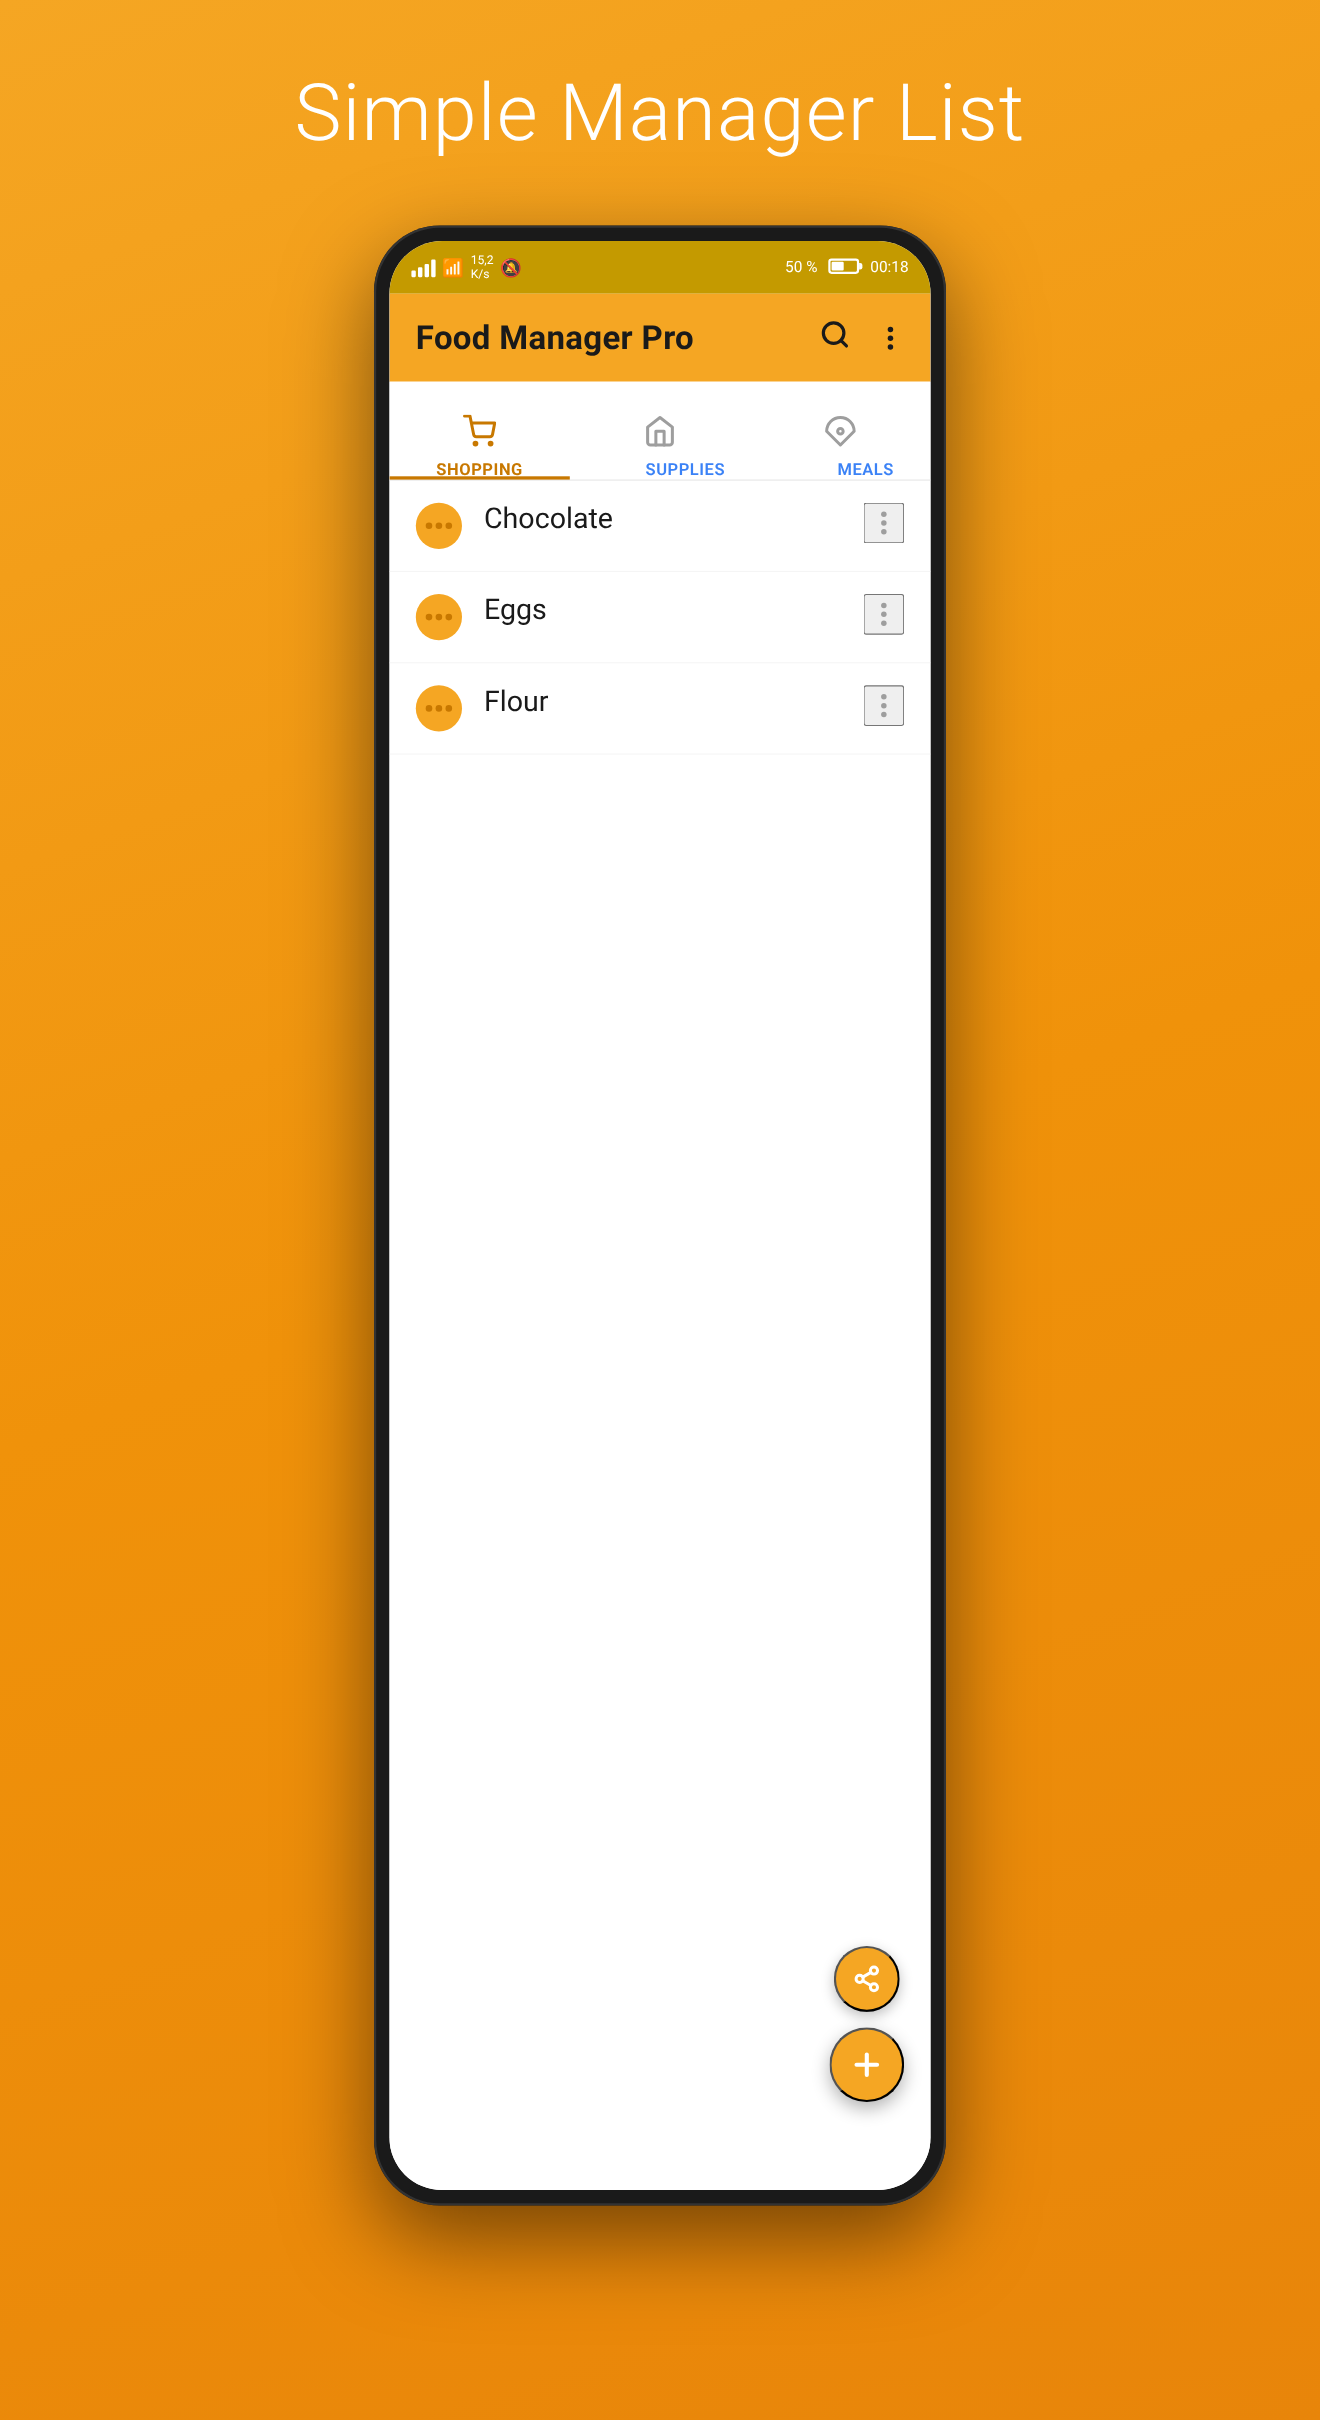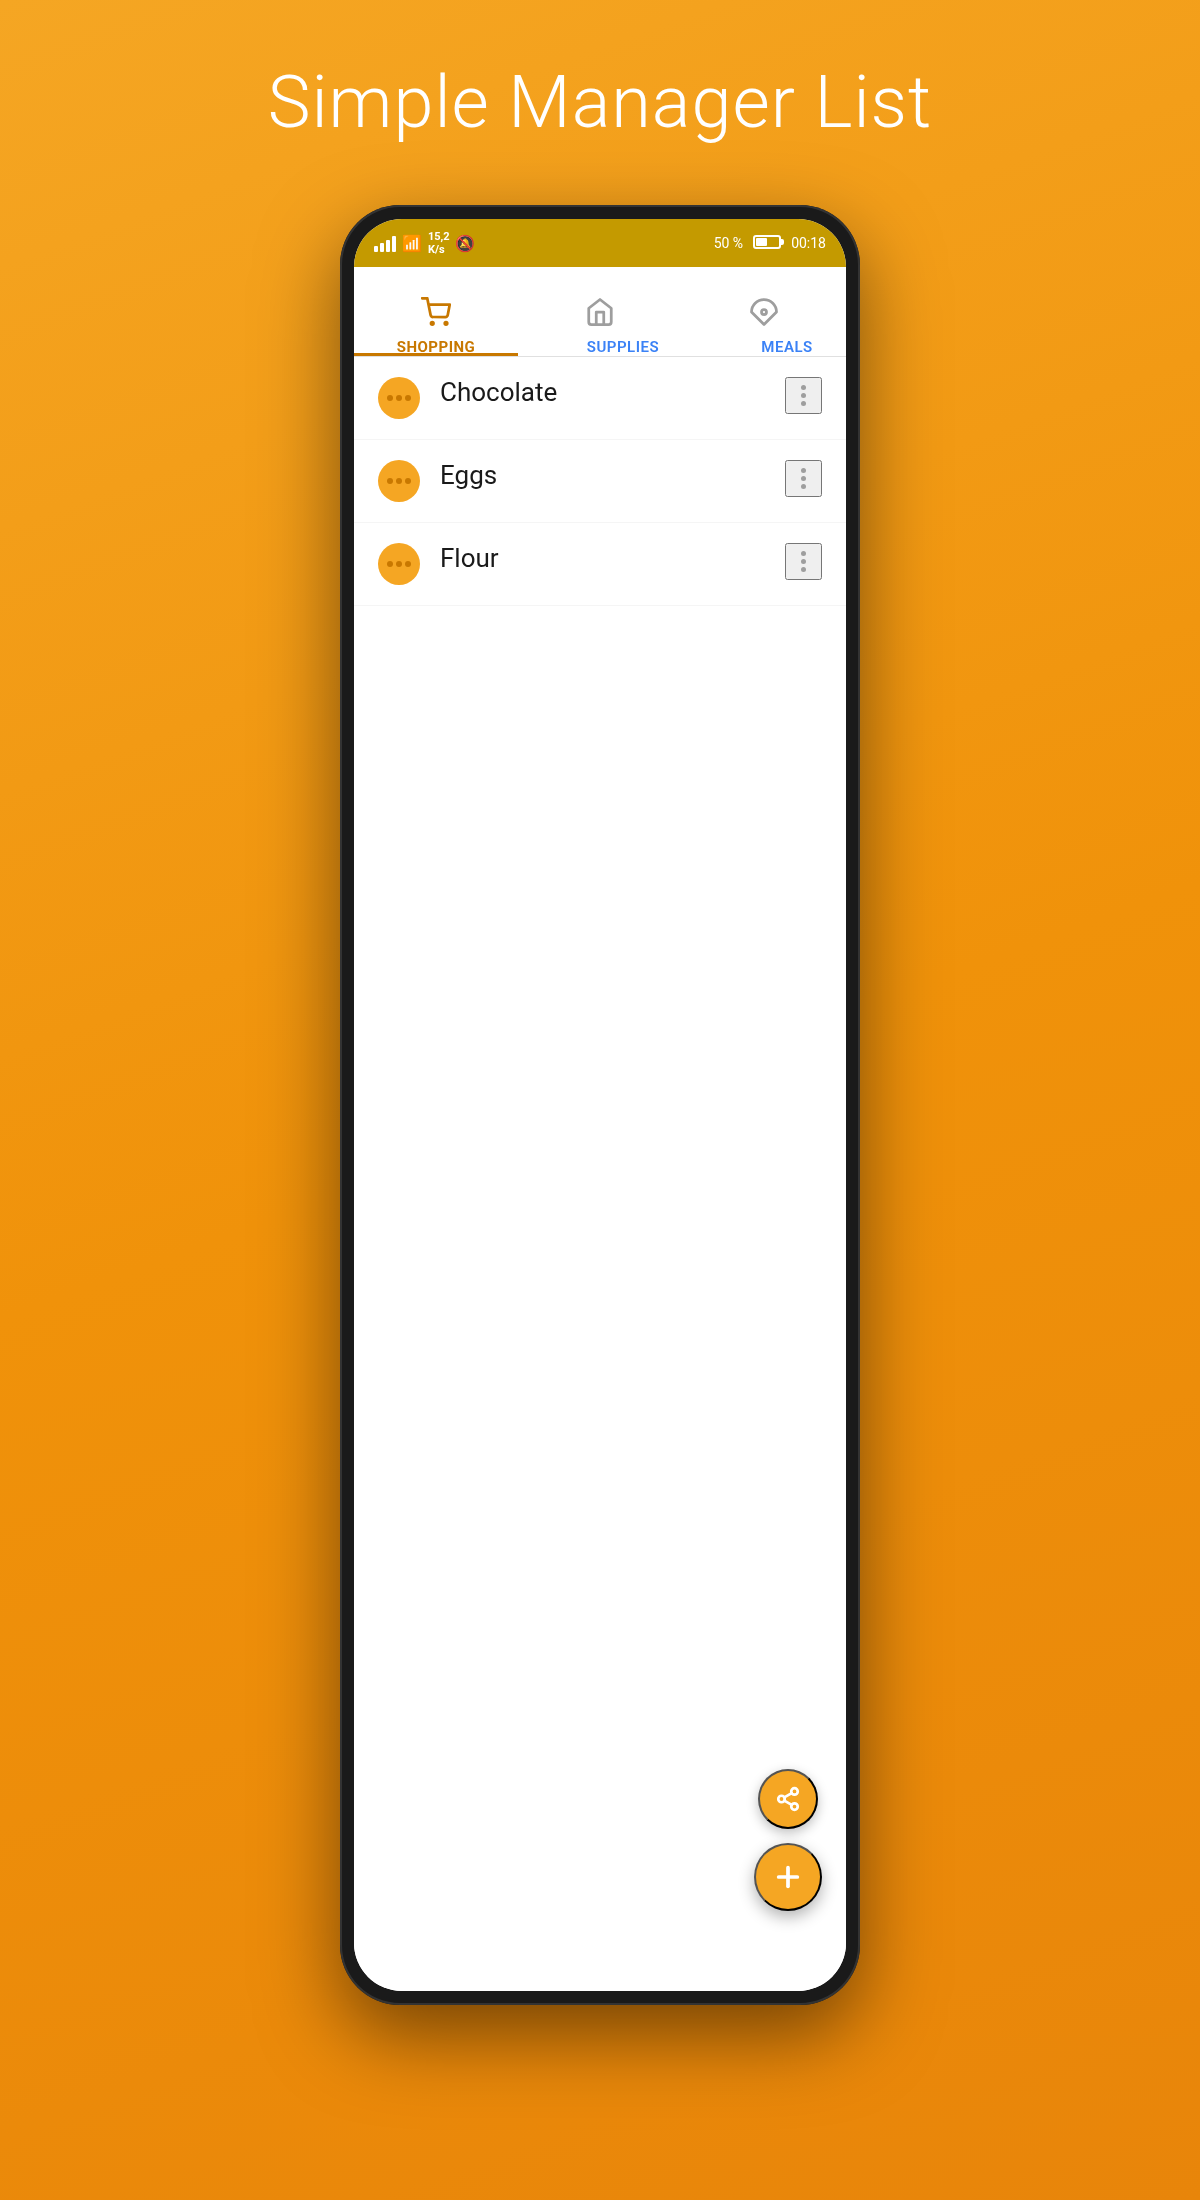--- a/index.html
+++ b/index.html
@@ -80,21 +80,20 @@
 
     .wifi-icon {
       color: white;
       font-size: 16px;
     }
 
     .speed-text {
       font-size: 12px;
       color: white;
       line-height: 1.2;
-      font-weight: bold;
     }
 
     .bell-icon {
       font-size: 16px;
       color: white;
     }
 
     .status-right {
       display: flex;
       align-items: flex-start;
@@ -357,20 +356,38 @@
       </div>
       <div class="status-right">
         <span style="font-size:14px;">50 %</span>
         <div class="battery">
           <div class="battery-fill"></div>
         </div>
         <span style="font-size:14px;">00:18</span>
       </div>
     </div>
 
+    <div class="app-bar">
+      <span class="app-title">Food Manager Pro</span>
+      <div class="app-bar-icons">
+        <button class="icon-btn">
+          <svg width="28" height="28" viewBox="0 0 24 24" fill="none" stroke="#1a1a1a" stroke-width="2.5" stroke-linecap="round" stroke-linejoin="round">
+            <circle cx="11" cy="11" r="8"></circle>
+            <line x1="21" y1="21" x2="16.65" y2="16.65"></line>
+          </svg>
+        </button>
+        <button class="icon-btn">
+          <div class="vert-dots">
+            <div class="vert-dot" style="background:#1a1a1a;"></div>
+            <div class="vert-dot" style="background:#1a1a1a;"></div>
+            <div class="vert-dot" style="background:#1a1a1a;"></div>
+          </div>
+        </button>
+      </div>
+    </div>
 
     <div class="tab-bar">
       <div class="tab active">
         <span class="tab-icon">
           <svg width="30" height="30" viewBox="0 0 24 24" fill="none" stroke="#C87800" stroke-width="2.2" stroke-linecap="round" stroke-linejoin="round">
             <circle cx="9" cy="21" r="1"></circle>
             <circle cx="20" cy="21" r="1"></circle>
             <path d="M1 1h4l2.68 13.39a2 2 0 0 0 2 1.61h9.72a2 2 0 0 0 2-1.61L23 6H6"></path>
           </svg>
         </span>

